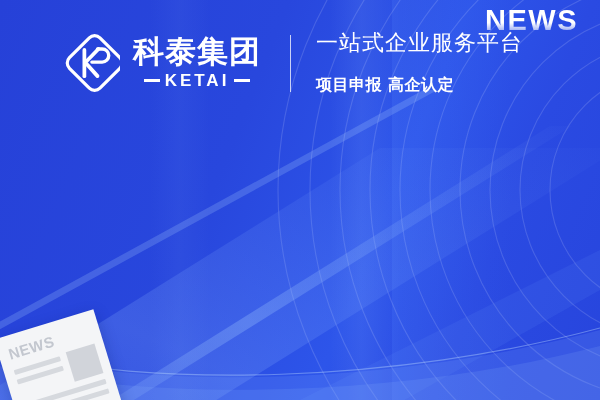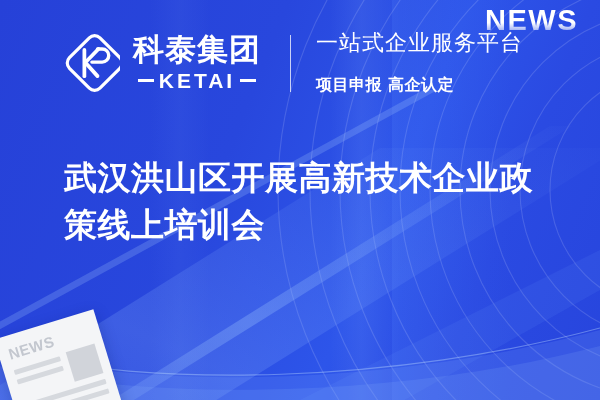--- a/index.html
+++ b/index.html
@@ -82,21 +82,21 @@
   .logo-cn{
     color:#fff; font-size:31px; font-weight:bold; line-height:1.08;
     letter-spacing:1px;
     font-family:"DejaVu Sans","Liberation Sans", sans-serif;
   }
   .logo-en-row{
     display:flex; align-items:center; gap:5px; margin-top:2px;
   }
   .logo-dash{ width:16px; height:3px; background:#fff; }
   .logo-en{
-    color:#fff; font-size:21px; font-weight:bold; letter-spacing:3px;
+    color:#fff; font-size:17px; font-weight:bold; letter-spacing:3px;
     font-family:"Liberation Sans", sans-serif;
   }
 
   .divider{
     width:1px; height:57px; background:rgba(255,255,255,.75);
     margin:0 18px 0 22px;
   }
 
   .tagline{ display:flex; flex-direction:column; }
   .tagline-main{
@@ -223,21 +223,20 @@
     </div>
 
     <div class="divider"></div>
 
     <div class="tagline">
       <div class="tagline-main">一站式企业服务平台</div>
       <div class="tagline-sub">项目申报 高企认定</div>
     </div>
   </div>
 
-  <div class="headline">武汉洪山区开展高新技术企业政策线上培训会</div>
 
   <div class="paper">
     <div class="paper-title">NEWS</div>
     <div class="paper-body">
       <div class="paper-lines">
         <div class="paper-line"></div>
         <div class="paper-line"></div>
       </div>
       <div class="paper-thumb"></div>
     </div>

